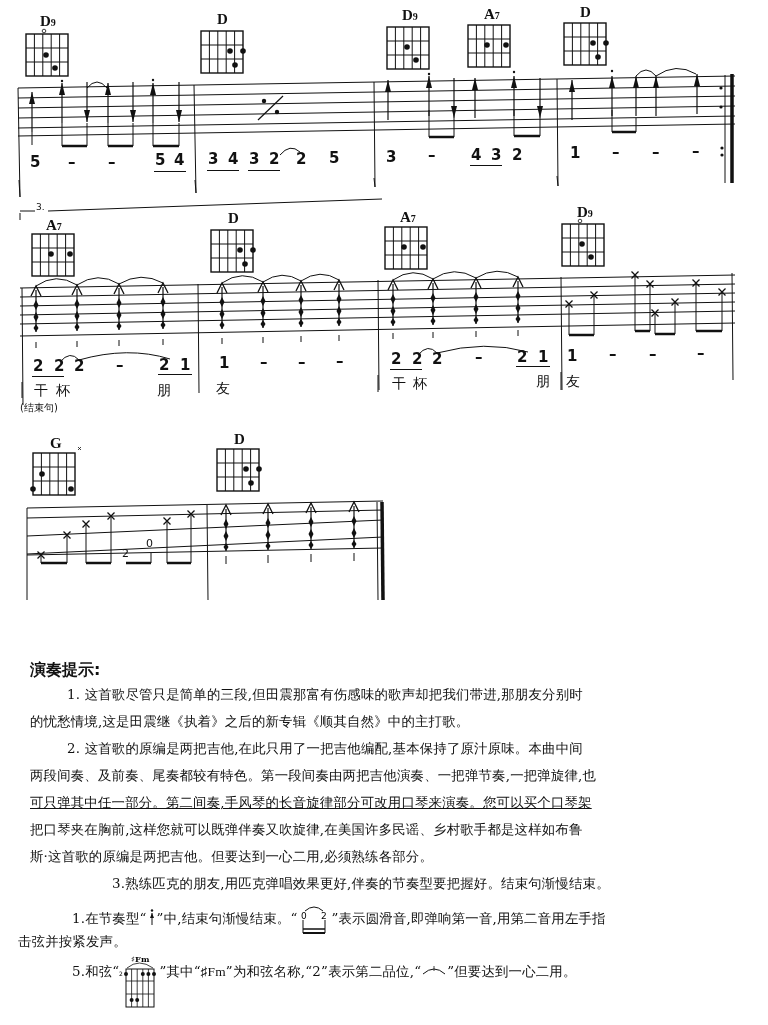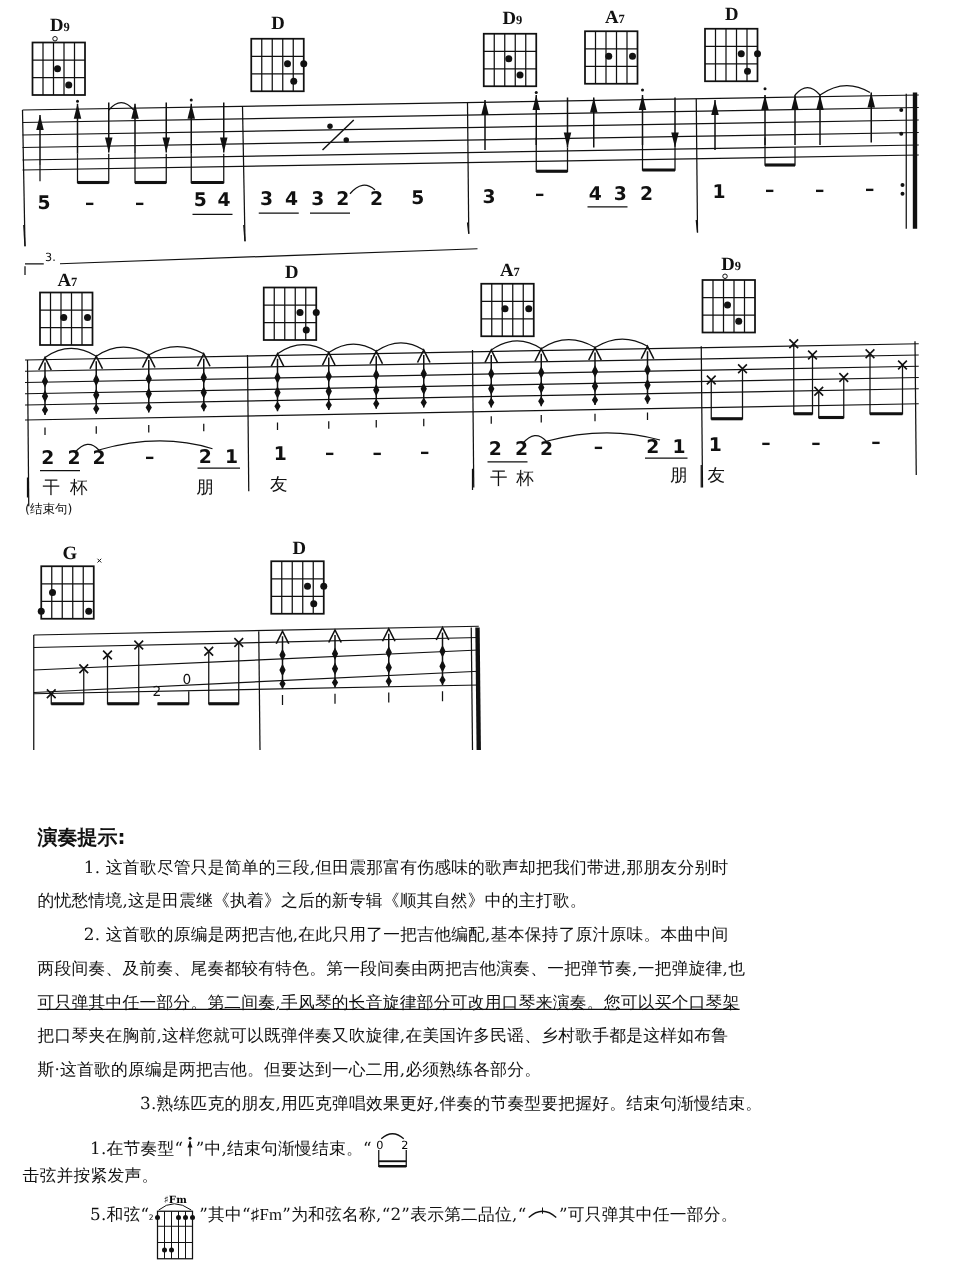--- a/index.html
+++ b/index.html
@@ -394,21 +394,21 @@
         </svg>
     </span><span>”中,结束句渐慢结束。“</span><span style="display:inline-block;width:34px;height:16px;position:relative;vertical-align:top;">
       <svg width="34" height="30">
           <path d="M8,4 Q17,-4 26,4" fill="none" stroke="#111"></path>
           <text x="4" y="12" font-size="9" font-family="DejaVu Sans, sans-serif">0</text>
           <text x="24" y="12" font-size="9" font-family="DejaVu Sans, sans-serif">2</text>
           <path d="M6,13 V26 H28 V13" fill="none" stroke="#111"></path>
           <line x1="6" y1="22" x2="28" y2="22" stroke="#111" stroke-width="1.5"></line>
           <line x1="6" y1="26" x2="28" y2="26" stroke="#111" stroke-width="2"></line>
         </svg>
-    </span>
+    </span><span>”表示圆滑音,即弹响第一音,用第二音用左手指</span>
   </p>
   <p style="left:18px;top:935px;">击弦并按紧发声。</p>
 
   <p style="left:72px;top:964px;">
     <span>5.和弦“</span><span style="display:inline-block;width:40px;height:16px;position:relative;vertical-align:top;">
       <svg width="44" height="60" style="top:-8px;">
           <text x="12" y="6" font-size="8" font-weight="bold" font-family="DejaVu Serif, serif">♯Fm</text>
           <path d="M8,12 Q20,2 34,12" fill="none" stroke="#111" stroke-width="0.8"></path>
           <text x="0" y="20" font-size="6" font-family="DejaVu Sans, sans-serif">2</text>
           <rect x="7" y="13" width="28" height="38" fill="none" stroke="#111"></rect>
@@ -418,15 +418,15 @@
           <circle cx="29.4" cy="18" r="2" fill="#111"></circle>
           <circle cx="35" cy="18" r="2" fill="#111"></circle>
           <circle cx="12.6" cy="44" r="2" fill="#111"></circle>
           <circle cx="18.2" cy="44" r="2" fill="#111"></circle>
         </svg>
     </span><span>”其中“</span><span style="font-family:'Liberation Serif',serif;">♯Fm</span><span>”为和弦名称,“2”表示第二品位,“</span><span style="display:inline-block;width:26px;height:12px;position:relative;">
       <svg width="26" height="12">
           <path d="M2,10 Q13,0 24,10" fill="none" stroke="#111"></path>
           <line x1="13" y1="2" x2="13" y2="7" stroke="#111" stroke-width="0.8"></line>
         </svg>
-    </span><span>”可只弹其中任一部分。</span>
+    </span><span>”但要达到一心二用。</span>
   </p>
 </div>
 
 </body></html>

